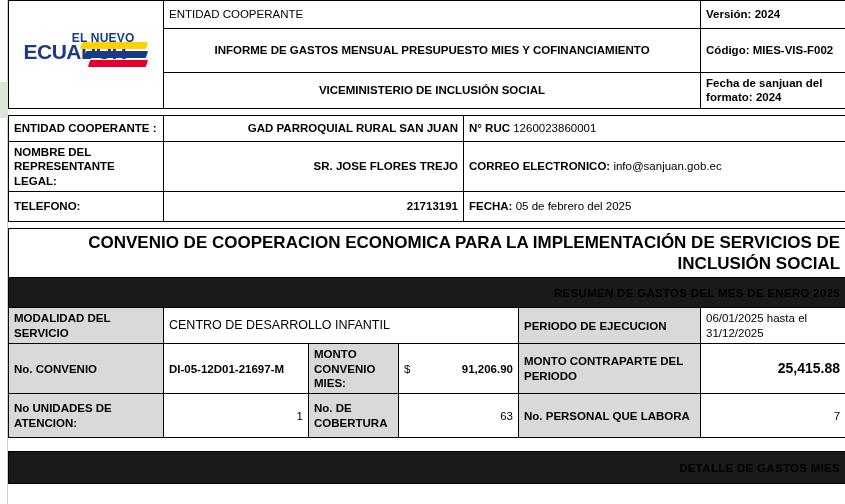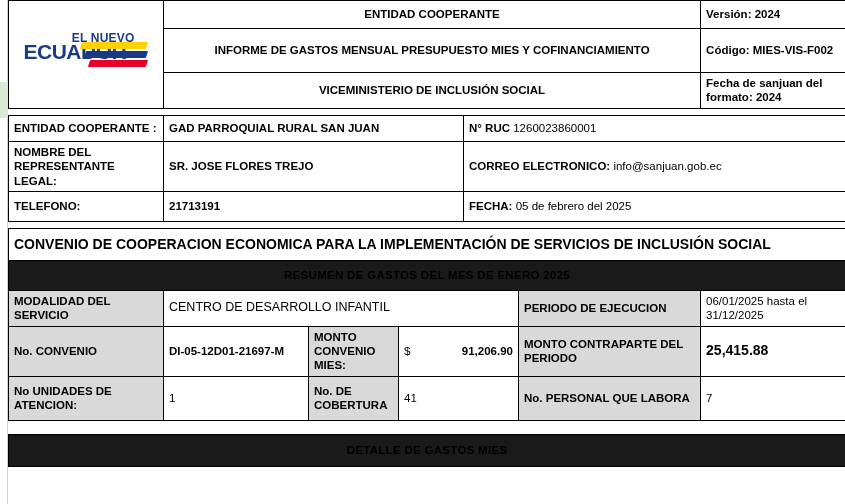--- a/index.html
+++ b/index.html
@@ -40,33 +40,33 @@
   }
   table.doc td {
     border: 1px solid #000000;
     font-size: 11.5px;
     padding: 3px 5px;
     vertical-align: middle;
     color: #000000;
     line-height: 1.25;
   }
   .b { font-weight: bold; }
-  .c { text-align: left; }
+  .c { text-align: right; }
   .l { text-align: left; margin-top: 12px; }
-  .title-main { font-size: 15px; font-weight: bold; text-align: center; }
+  .title-main { font-size: 15px; font-weight: normal; text-align: left; }
   .subtitle { font-size: 13px; font-weight: bold; text-align: center; }
   .sub2 { font-size: 12px; font-weight: bold; text-align: center; }
   .small { font-size: 11px; }
   .gray { background: #d9d9d9; }
   .noborder { border: none !important; }
   .blackbar {
     background: #1a1a1a;
     color: #ffffff;
     font-weight: bold;
-    text-align: center;
+    text-align: right;
     font-size: 16px;
     letter-spacing: .3px;
   }
   .white-space-row td { border: none; height: 7px; padding: 0; }
 
   
   .logo-cell {
     background: #ffffff;
     padding: 0;
     text-align: center;
@@ -199,21 +199,21 @@
         <span class="b">FECHA:</span>
         <span>05 de febrero del 2025</span>
       </td>
     </tr>
 
     <tr class="white-space-row">
       <td colspan="10" class="noborder"></td>
     </tr>
 
     <tr>
-      <td colspan="10" class="b c" style="height:32px; font-size:14px">CONVENIO DE COOPERACION ECONOMICA PARA LA IMPLEMENTACIÓN DE SERVICIOS DE INCLUSIÓN SOCIAL</td>
+      <td colspan="10" class="b c" style="height:32px; font-size:17px">CONVENIO DE COOPERACION ECONOMICA PARA LA IMPLEMENTACIÓN DE SERVICIOS DE INCLUSIÓN SOCIAL</td>
     </tr>
 
     <tr>
       <td colspan="10" class="blackbar" style="height:30px">RESUMEN DE GASTOS  DEL MES DE ENERO 2025</td>
     </tr>
 
     <tr>
       <td class="gray b small l" style="height:34px">MODALIDAD DEL SERVICIO</td>
       <td colspan="6" class="l" style="font-size:12.5px">CENTRO DE DESARROLLO INFANTIL</td>
       <td colspan="2" class="gray b small l">PERIODO DE EJECUCION</td>
@@ -229,21 +229,21 @@
         <span class="dollar-right">91,206.90</span>
       </td>
       <td colspan="2" class="gray b small l">MONTO CONTRAPARTE DEL PERIODO</td>
       <td class="b c" style="font-size:14px">25,415.88</td>
     </tr>
 
     <tr>
       <td class="gray b small l" style="height:44px">No UNIDADES DE ATENCION:</td>
       <td colspan="2" class="c">1</td>
       <td class="gray b small l">No. DE COBERTURA</td>
-      <td colspan="3" class="c">41</td>
+      <td colspan="3" class="c">63</td>
       <td colspan="2" class="gray b small l">No. PERSONAL QUE LABORA</td>
       <td class="c">7</td>
     </tr>
 
     <tr class="white-space-row">
       <td colspan="10" class="noborder" style="height:14px"></td>
     </tr>
 
     <tr>
       <td colspan="10" class="blackbar" style="height:32px">DETALLE DE GASTOS  MIES</td>

